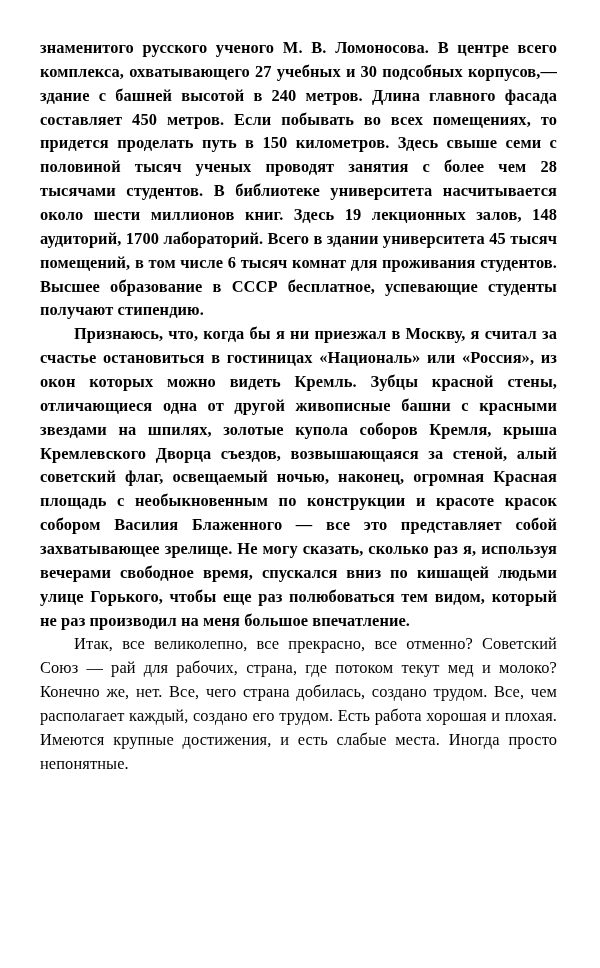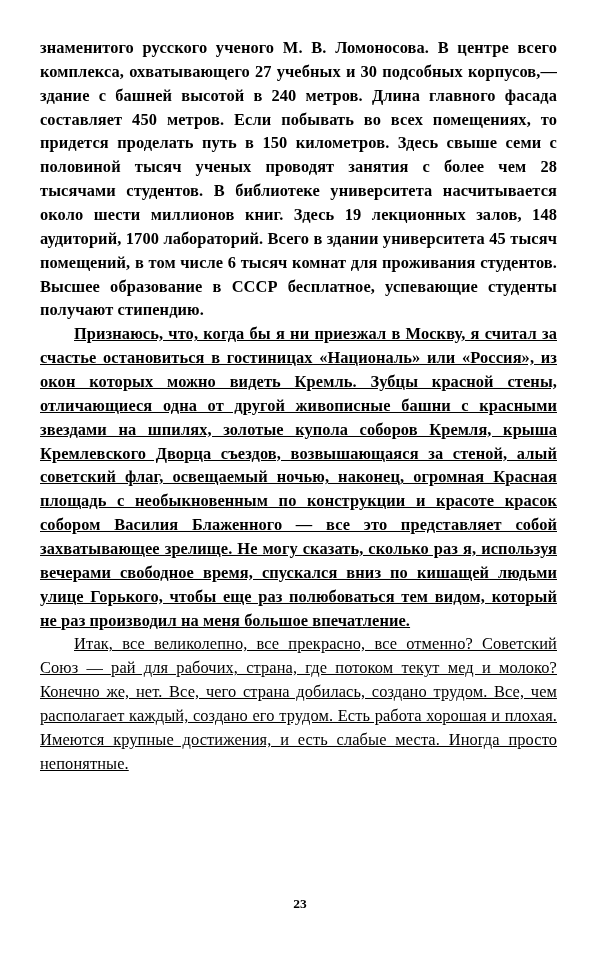--- a/index.html
+++ b/index.html
@@ -35,21 +35,20 @@
     line-height: 1.455;
     text-align: justify;
     text-justify: inter-word;
     font-weight: 700;
     letter-spacing: 0.1px;
     -webkit-hyphens: manual;
     hyphens: manual;
   }
   p.indent {
     text-indent: 34px;
-    text-decoration: underline;
   }
   h2.section-title {
     font-size: 16.4px;
     font-weight: 700;
     text-align: center;
     margin: 28px 0 18px 0;
     letter-spacing: 0.6px;
   }
   p.light {
     font-weight: 400;
@@ -73,14 +72,13 @@
 
     <p class="para">знаменитого русского ученого М. В. Ломоносова. В центре всего комплекса, охватывающего 27 учебных и 30 подсобных корпусов,— здание с башней высотой в 240 метров. Длина главного фасада составляет 450 метров. Если побывать во всех помещениях, то придется проделать путь в 150 километров. Здесь свыше семи с половиной тысяч ученых проводят занятия с более чем 28 тысячами студентов. В библиотеке университета насчитывается около шести миллионов книг. Здесь 19 лекционных залов, 148 аудиторий, 1700 лабораторий. Всего в здании университета 45 тысяч помещений, в том числе 6 тысяч комнат для проживания студентов. Высшее образование в СССР бесплатное, успевающие студенты получают стипендию.</p>
 
     <p class="para indent">Признаюсь, что, когда бы я ни приезжал в Москву, я считал за счастье остановиться в гостиницах «Националь» или «Россия», из окон которых можно видеть Кремль. Зубцы красной стены, отличающиеся одна от другой живописные башни с красными звездами на шпилях, золотые купола соборов Кремля, крыша Кремлевского Дворца съездов, возвышающаяся за стеной, алый советский флаг, освещаемый ночью, наконец, огромная Красная площадь с необыкновенным по конструкции и красоте красок собором Василия Блаженного — все это представляет собой захватывающее зрелище. Не могу сказать, сколько раз я, используя вечерами свободное время, спускался вниз по кишащей людьми улице Горького, чтобы еще раз полюбоваться тем видом, который не раз производил на меня большое впечатление.</p>
 
 
     <p class="para indent light">Итак, все великолепно, все прекрасно, все отменно? Советский Союз — рай для рабочих, страна, где потоком текут мед и молоко? Конечно же, нет. Все, чего страна добилась, создано трудом. Все, чем располагает каждый, создано его трудом. Есть работа хорошая и плохая. Имеются крупные достижения, и есть слабые места. Иногда просто непонятные.</p>
 
   </div>
 
-  <div class="page-number">23</div>
 </div>
 
 </body></html>

